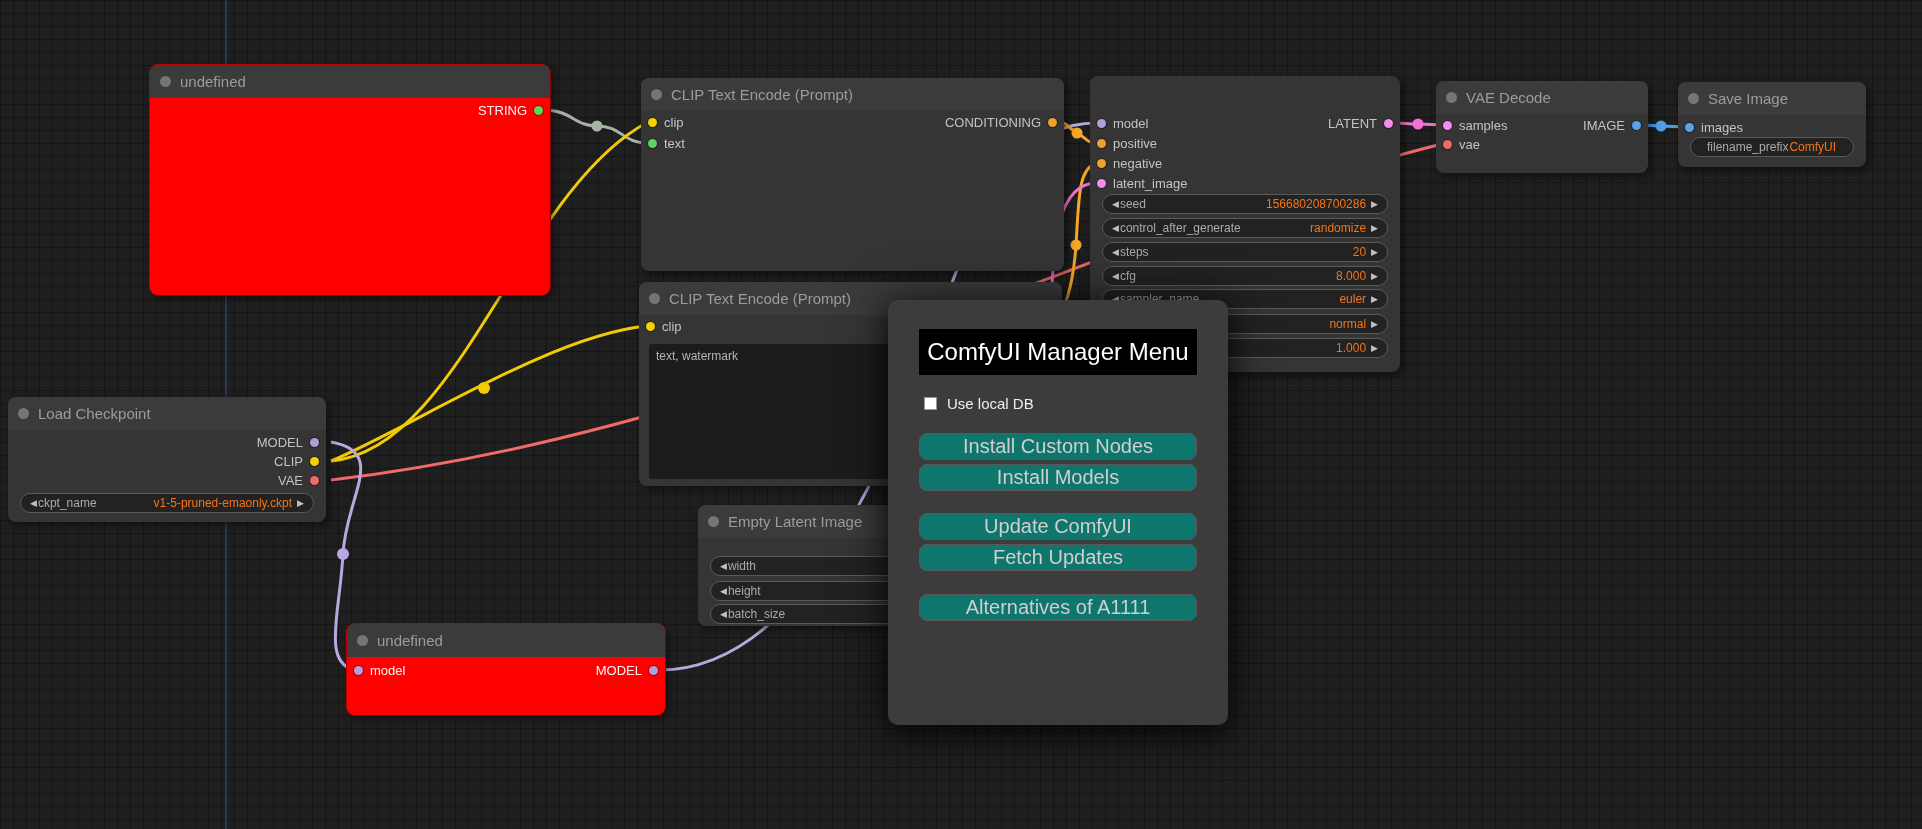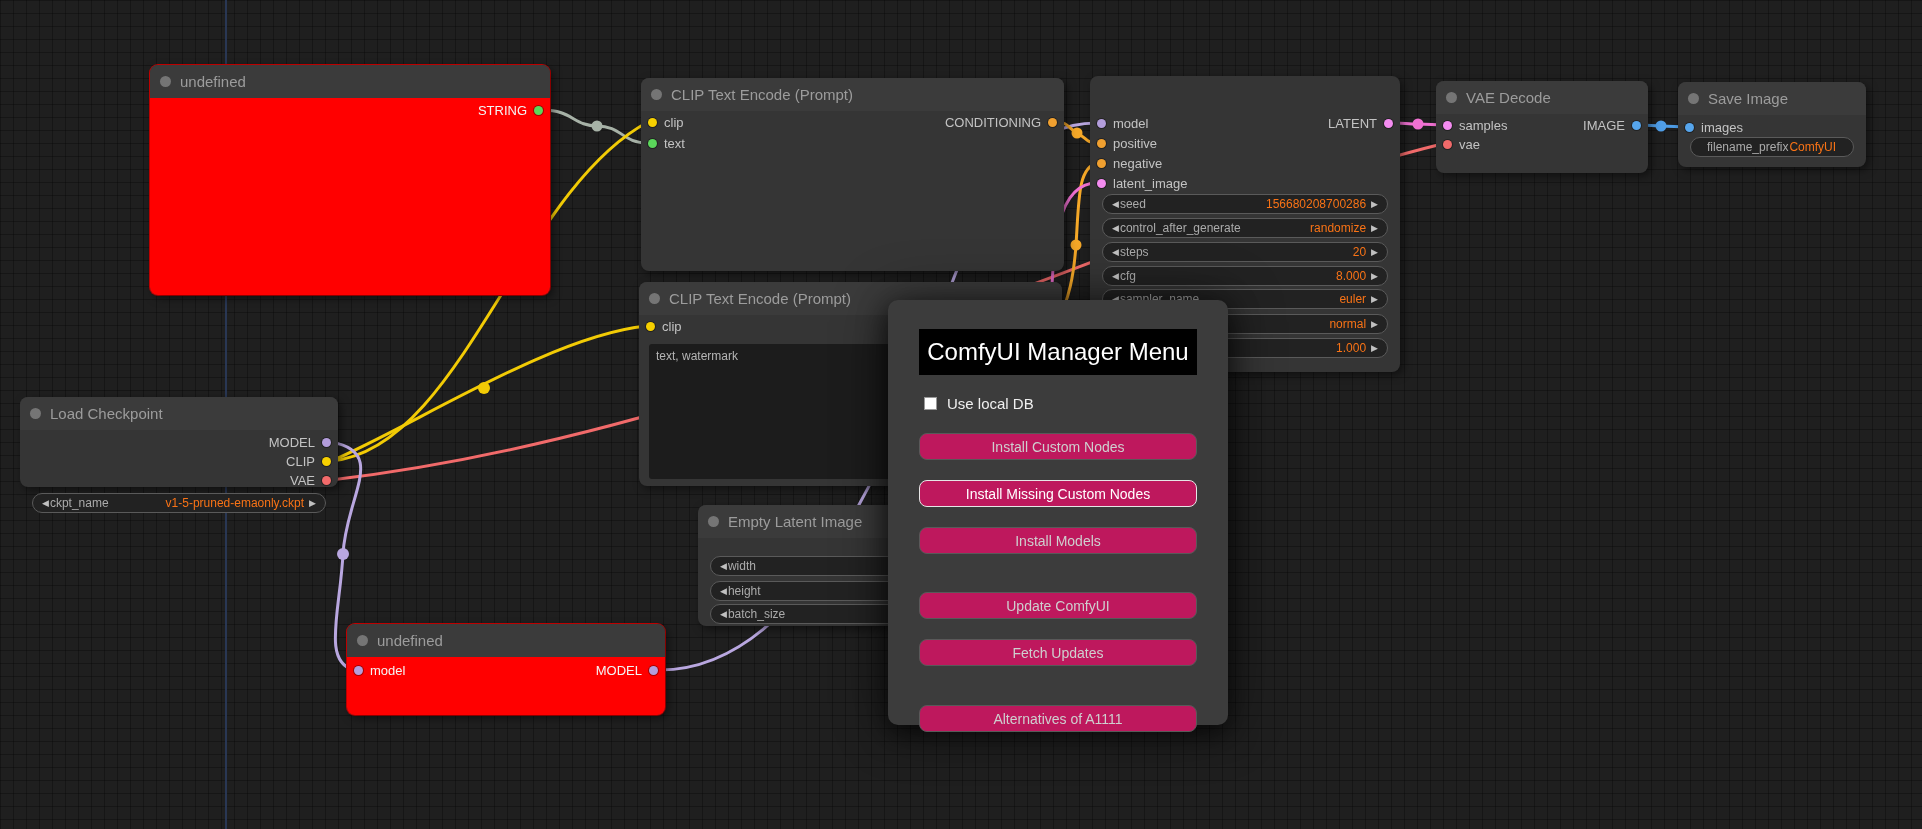--- a/index.html
+++ b/index.html
@@ -32,21 +32,21 @@
   .widget .wlabel{color:#ababab}
   .widget .wvalue{margin-left:auto;color:#f97316;padding-right:4px}
   .widget.noarrow{padding:0 16px}
   .textarea{position:absolute;background:#1c1c1c;border-radius:3px;color:#b5b5b5;font-size:12px;padding:5px 7px;line-height:1.25}
 
   .dialog{position:absolute;left:888px;top:300px;width:340px;height:425px;z-index:3;background:#3c3c3c;border-radius:10px;box-shadow:0 8px 28px rgba(0,0,0,.7),0 0 55px rgba(0,0,0,.45);padding:29px 31px 0}
   .dialog-title{background:#000;color:#fff;font-size:24px;height:46px;display:flex;align-items:center;justify-content:center;white-space:nowrap}
   .dlg-check{display:flex;align-items:center;gap:10px;margin:20px 0 0 5px;color:#efefef;font-size:15px}
   .dlg-check .box{width:13px;height:13px;background:#fff;border:1px solid #999;flex:0 0 auto}
   .dlg-buttons{margin-top:21px;display:flex;flex-direction:column}
-  .dbtn{height:27px;background:#be185d;border:1px solid #595959;border-radius:8px;color:#cfcfcf;font-size:14px;display:flex;align-items:center;justify-content:center;margin-bottom:20px;white-space:nowrap;cursor:pointer}
+  .dbtn{height:27px;background:#0f766e;border:1px solid #595959;border-radius:8px;color:#cfcfcf;font-size:20px;display:flex;align-items:center;justify-content:center;margin-bottom:4px;white-space:nowrap;cursor:pointer}
   .dbtn.hl{color:#fff;border-color:#e6e6e6}
 </style>
 </head>
 <body>
 
 <div class="axis-line"></div>
 
 <svg class="wires">
   <path d="M543,110 C572,110 574,126 597,126 C622,126 622,143 648,143" stroke="#a7b2a7"></path>
   <circle cx="597" cy="126" r="5.5" fill="#a7b2a7"></circle>
@@ -201,21 +201,21 @@
   <div class="slot in" style="top:36px">
     <span class="sdot" style="background-color: rgb(86, 165, 236);"></span>
     <span>images</span>
   </div>
   <div class="widget noarrow" style="top:55px">
     <span class="wlabel">filename_prefix</span>
     <span class="wvalue">ComfyUI</span>
   </div>
 </div>
 
-<div class="node" style="left:20px;top:397px;width:318px;height:90px">
+<div class="node" style="left:8px;top:397px;width:318px;height:125px">
   <div class="node-title">
     <span class="tdot" style="background-color: rgb(117, 117, 117);"></span>
     <span>Load Checkpoint</span>
   </div>
   <div class="node-body"></div>
   <div class="slot out" style="top:36px">
     <span class="sdot" style="background-color: rgb(179, 157, 219);"></span>
     <span>MODEL</span>
   </div>
   <div class="slot out" style="top:55px">
@@ -287,19 +287,18 @@
 </div>
 
 <div class="dialog">
   <div class="dialog-title">ComfyUI Manager Menu</div>
   <div class="dlg-check">
     <span class="box"></span>
     <span>Use local DB</span>
   </div>
   <div class="dlg-buttons">
     <div class="dbtn">Install Custom Nodes</div>
-    <div class="dbtn hl">Install Missing Custom Nodes</div>
     <div class="dbtn">Install Models</div>
     <div class="dbtn" style="margin-top:18px">Update ComfyUI</div>
     <div class="dbtn">Fetch Updates</div>
     <div class="dbtn" style="margin-top:19px">Alternatives of A1111</div>
   </div>
 </div>
 
 </body></html>

